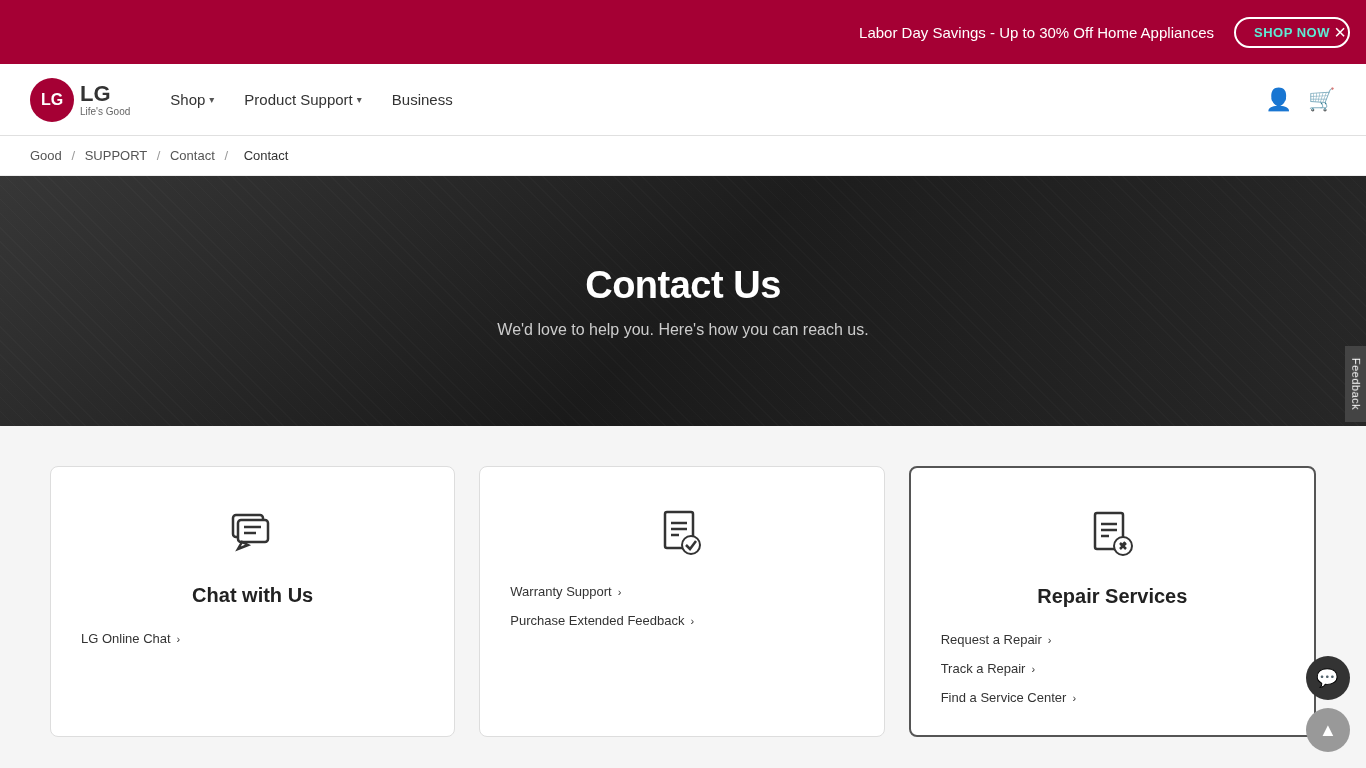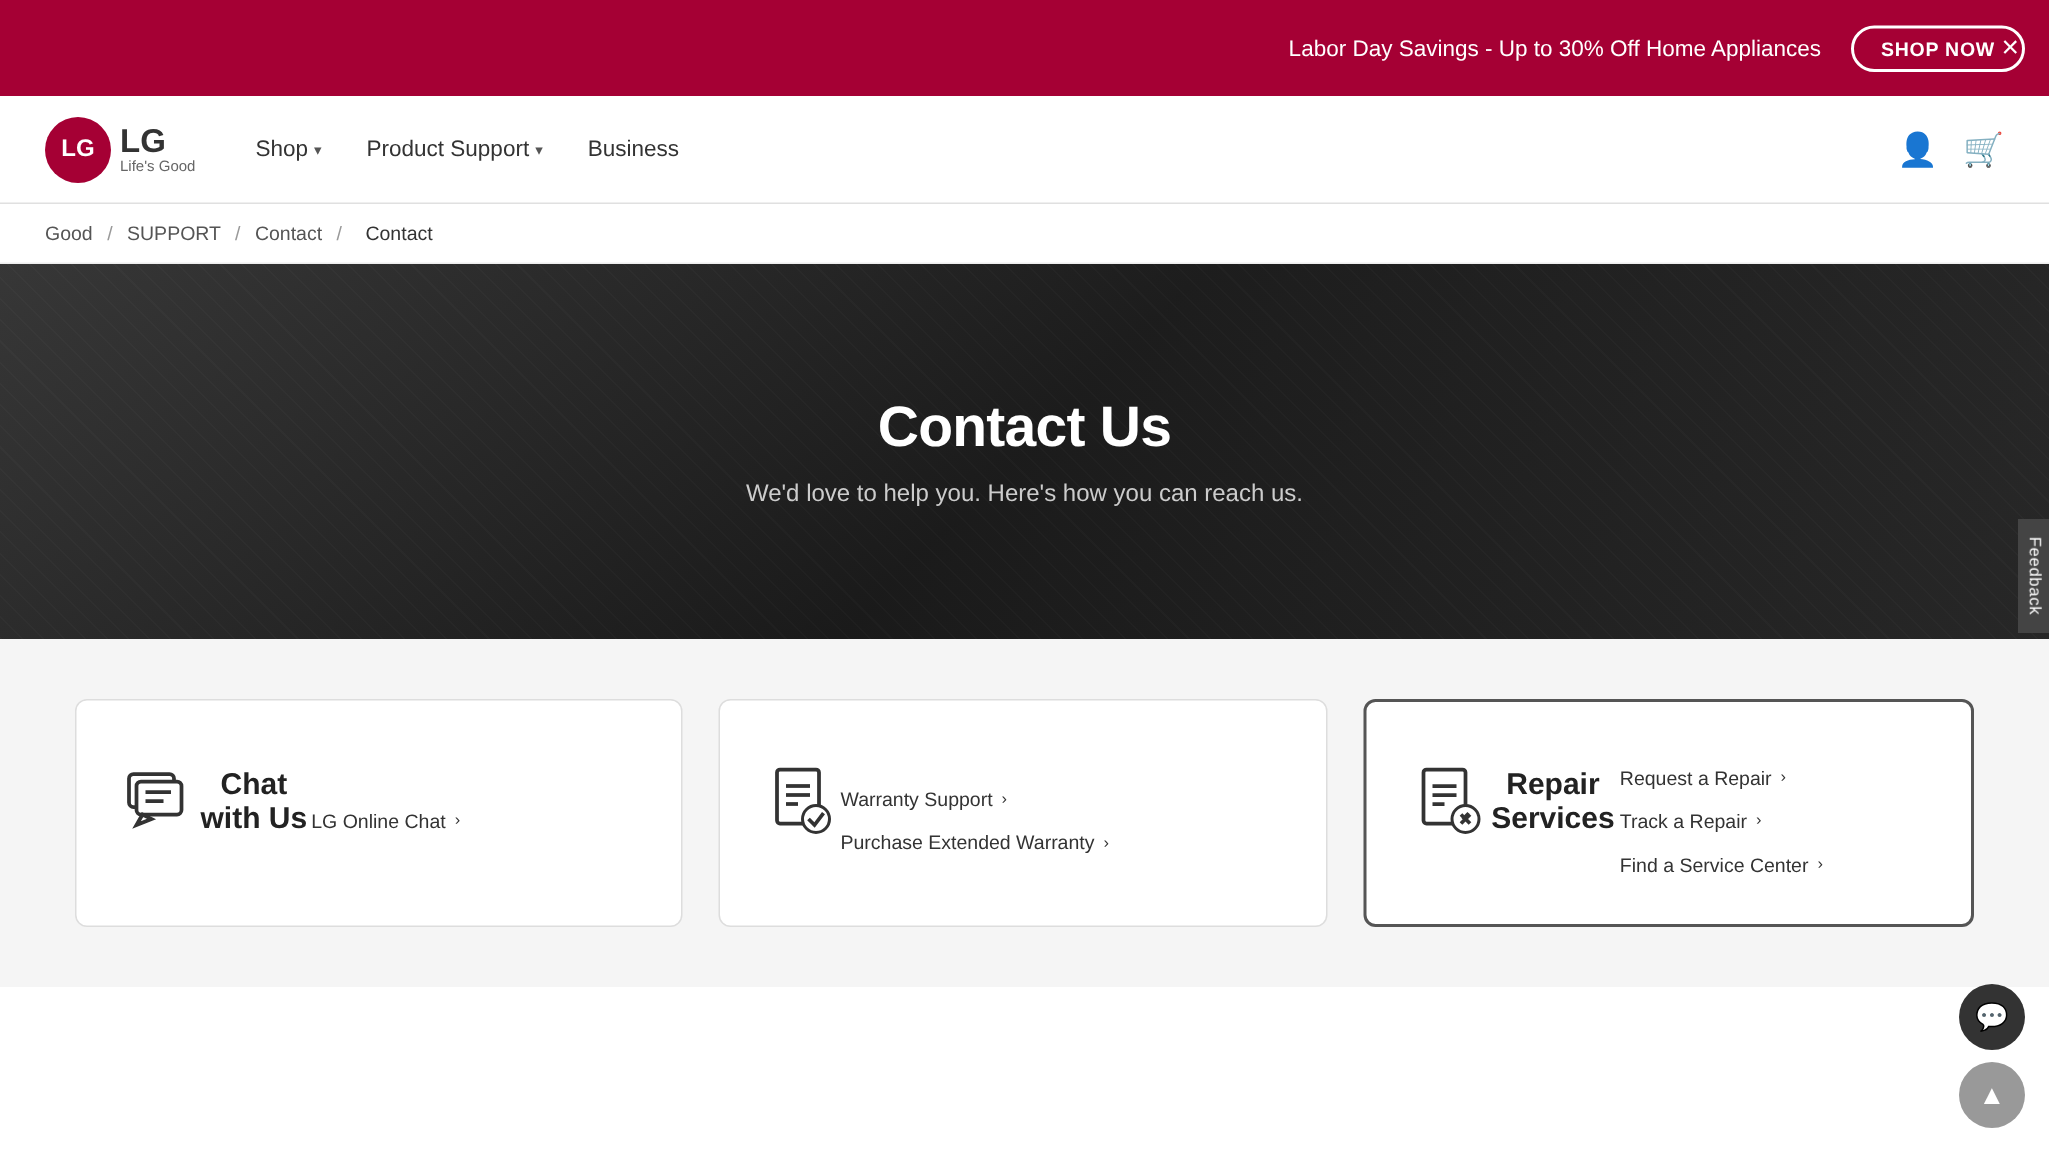--- a/index.html
+++ b/index.html
@@ -17,21 +17,21 @@
       height: 64px;
     }
     .announcement-text {
       font-size: 15px;
       font-weight: 500;
       margin-right: 20px;
     }
     .shop-now-btn {
       border: 2px solid #fff;
       background: transparent;
-      color: #ffffff;
+      color: #5eead4;
       padding: 6px 18px;
       border-radius: 20px;
       font-size: 13px;
       font-weight: bold;
       cursor: pointer;
       letter-spacing: 0.5px;
     }
     .close-announcement {
       position: absolute;
       right: 20px;
@@ -223,20 +223,21 @@
     }
     .card {
       background: #fff;
       border: 1px solid #ddd;
       border-radius: 8px;
       padding: 40px 30px 30px;
       flex: 1;
       max-width: 420px;
       min-width: 280px;
       display: flex;
+      flex-direction: column;
       align-items: center;
     }
     .card:last-child {
       border: 2px solid #555;
     }
     .card-icon {
       font-size: 40px;
       margin-bottom: 18px;
       color: #333;
     }
@@ -391,21 +392,21 @@
         <circle cx="34" cy="38" r="9" fill="#fff" stroke="#333" stroke-width="2"></circle>
         <polyline points="29,38 33,42 39,34" stroke-width="2.5"></polyline>
       </svg>
     </div>
     <div class="card-links">
       <a class="card-link" href="#">
         <span>Warranty Support</span>
         <span class="chevron">›</span>
       </a>
       <a class="card-link" href="#">
-        <span>Purchase Extended Warranty</span>
+        <span>Purchase Extended Feedback</span>
         <span class="chevron">›</span>
       </a>
     </div>
   </div>
 
   <div class="card">
     <div class="card-icon">
       <svg viewBox="0 0 50 50" fill="none" stroke="#333" stroke-width="2.5">
         <rect x="8" y="5" width="28" height="36" rx="2"></rect>
         <line x1="14" y1="16" x2="30" y2="16"></line>

